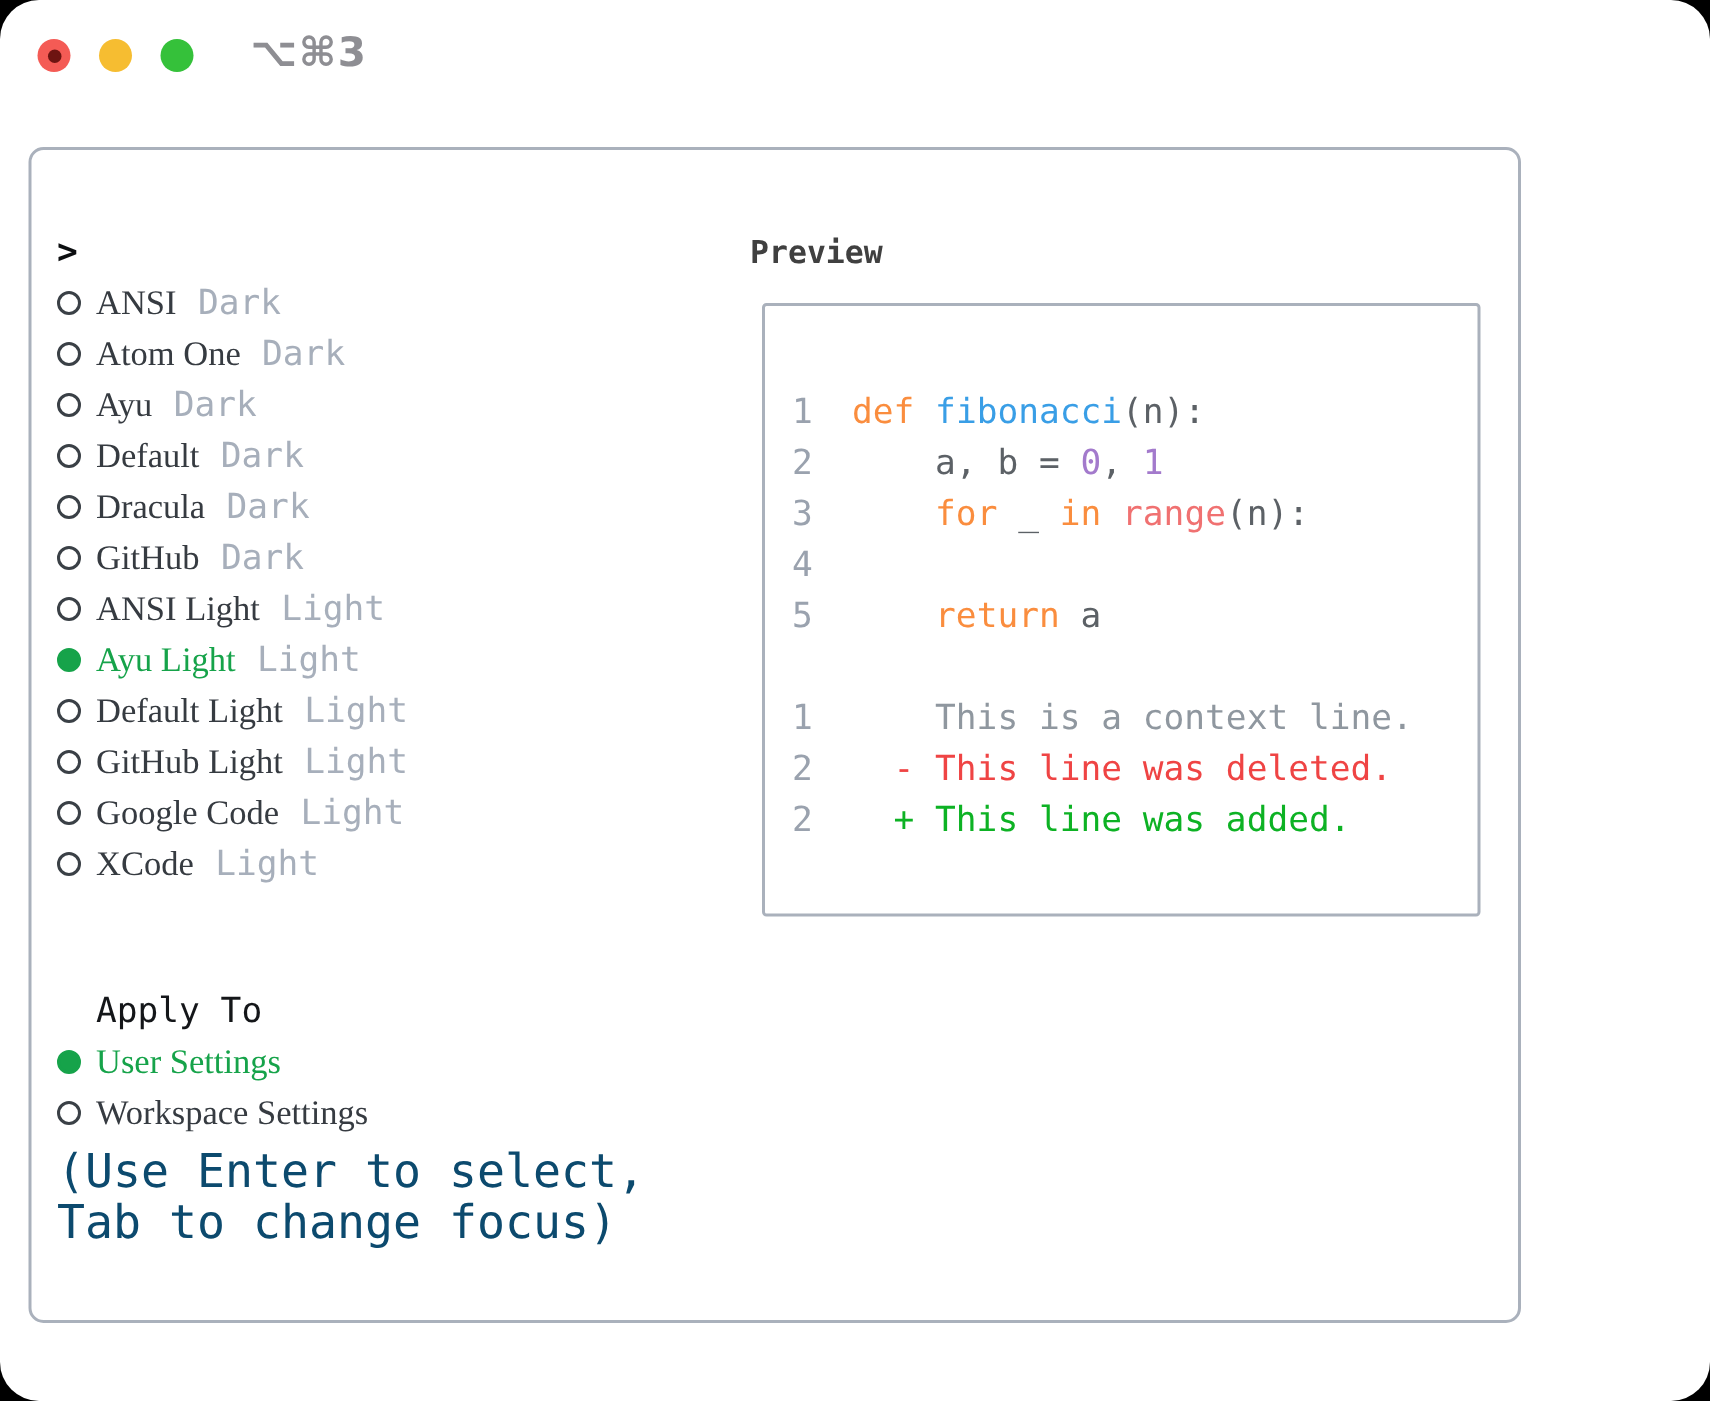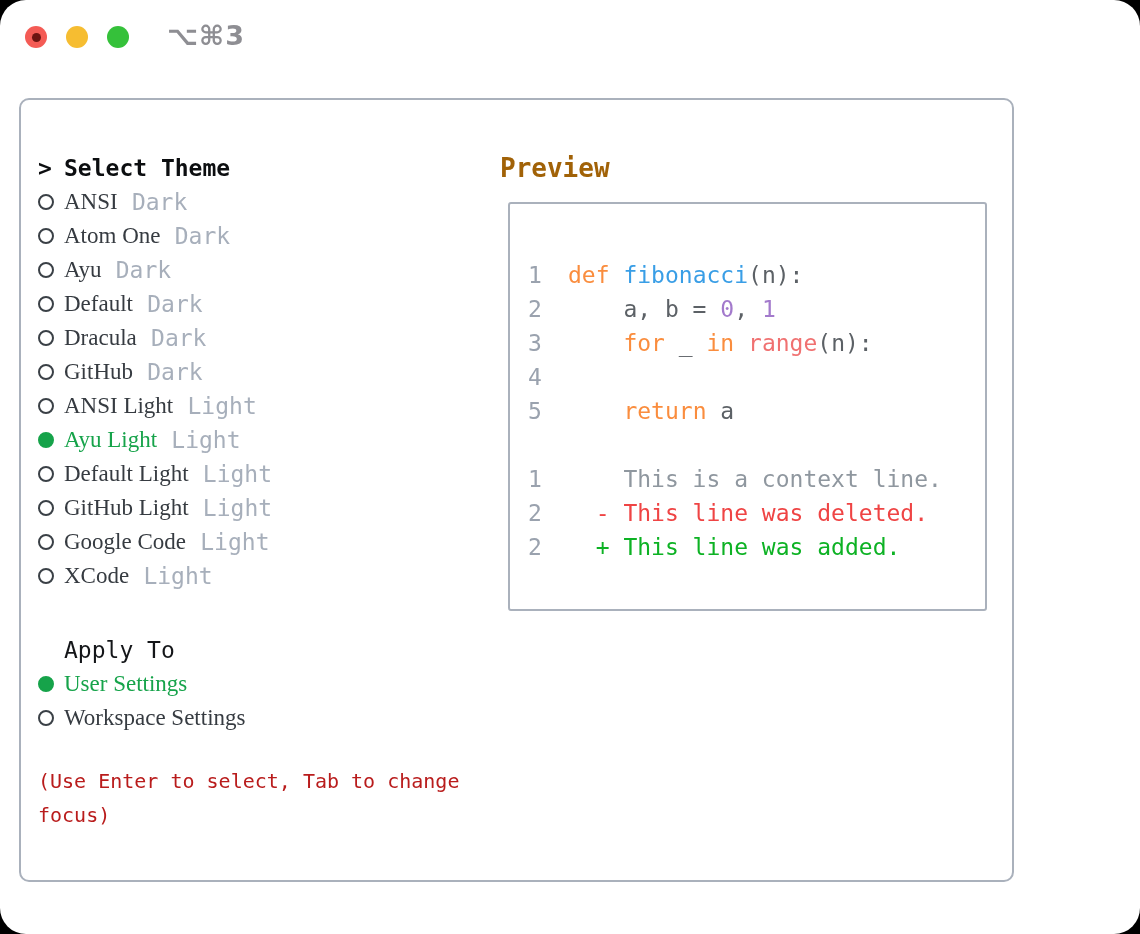--- a/index.html
+++ b/index.html
@@ -28,27 +28,27 @@
   .marker{width:26px;flex:0 0 26px;display:flex;align-items:center;}
   .prompt{font-weight:700;color:#0c0e10;}
   .htitle{font-weight:700;color:#0c0e10;}
   .htitle2{font-weight:400;color:#141619;}
   .radio{width:12px;height:12px;border:2.5px solid #3a4046;border-radius:50%;display:inline-block;}
   .radio.on{background:#16a34a;border-color:#16a34a;}
   .name{color:#363b41;font-family:Liberation Serif, serif;}
   .name.sel{color:#16a34a;}
   .suffix{color:#a7afbb;margin-left:0.62em;}
   .theme-list{position:absolute;left:17px;top:51px;}
-  .apply-block{position:absolute;left:17px;top:533px;}
+  .apply-block{position:absolute;left:17px;top:557px;}
   .hint{
     position:absolute;left:17px;top:664px;width:424px;
-    font-size:20px;line-height:34px;color:#b91c1c;
+    font-size:31px;line-height:34px;color:#0c4a6e;
   }
   
-  .preview-title{position:absolute;left:479px;top:51px;font-size:26px;line-height:34px;font-weight:700;color:#a16207;}
+  .preview-title{position:absolute;left:479px;top:51px;font-size:21px;line-height:34px;font-weight:700;color:#404040;}
   .preview-box{
     position:absolute;left:487px;top:102px;width:479px;height:409px;box-sizing:border-box;
     border:2px solid #aab1bc;border-radius:3px;background:#ffffff;
   }
   .code{position:absolute;left:18px;top:54px;}
   .code-line{display:flex;height:34px;font-size:23px;line-height:34px;white-space:pre;}
   .gutter{display:inline-block;width:40px;flex:0 0 40px;color:#9aa2ae;white-space:pre;}
   .tok-keyword{color:#fa8d3e;}
   .tok-function{color:#399ee6;}
   .tok-number{color:#a37acc;}
@@ -70,21 +70,20 @@
     <span class="dot yellow"></span>
     <span class="dot green"></span>
     <span class="shortcut">⌥⌘3</span>
   </div>
 
   <div class="panel">
 
     <div class="theme-list">
       <div class="row">
         <span class="marker prompt">&gt;</span>
-        <span class="htitle">Select Theme</span>
       </div>
 
     <div class="row"><span class="marker"><span class="radio"></span></span><span class="name">ANSI</span><span class="suffix">Dark</span></div>
         <div class="row"><span class="marker"><span class="radio"></span></span><span class="name">Atom One</span><span class="suffix">Dark</span></div>
         <div class="row"><span class="marker"><span class="radio"></span></span><span class="name">Ayu</span><span class="suffix">Dark</span></div>
         <div class="row"><span class="marker"><span class="radio"></span></span><span class="name">Default</span><span class="suffix">Dark</span></div>
         <div class="row"><span class="marker"><span class="radio"></span></span><span class="name">Dracula</span><span class="suffix">Dark</span></div>
         <div class="row"><span class="marker"><span class="radio"></span></span><span class="name">GitHub</span><span class="suffix">Dark</span></div>
         <div class="row"><span class="marker"><span class="radio"></span></span><span class="name">ANSI Light</span><span class="suffix">Light</span></div>
         <div class="row"><span class="marker"><span class="radio on"></span></span><span class="name sel">Ayu Light</span><span class="suffix">Light</span></div>

